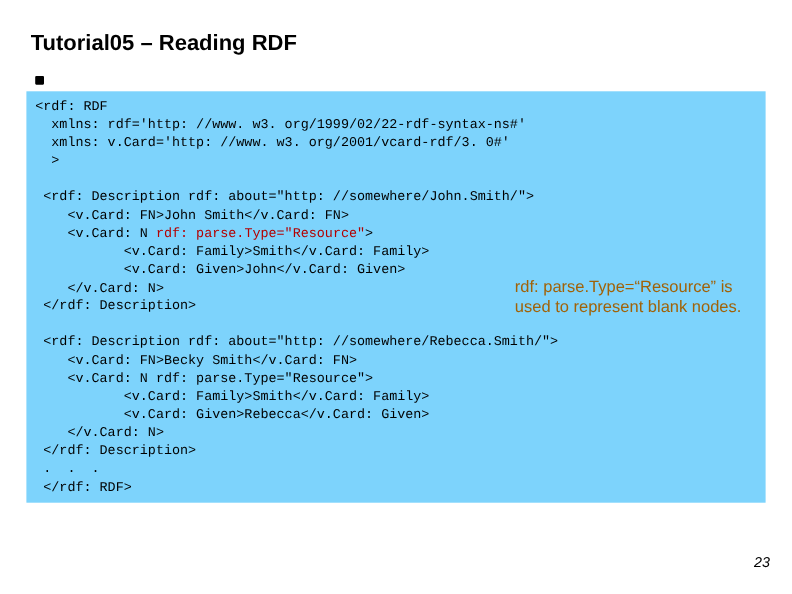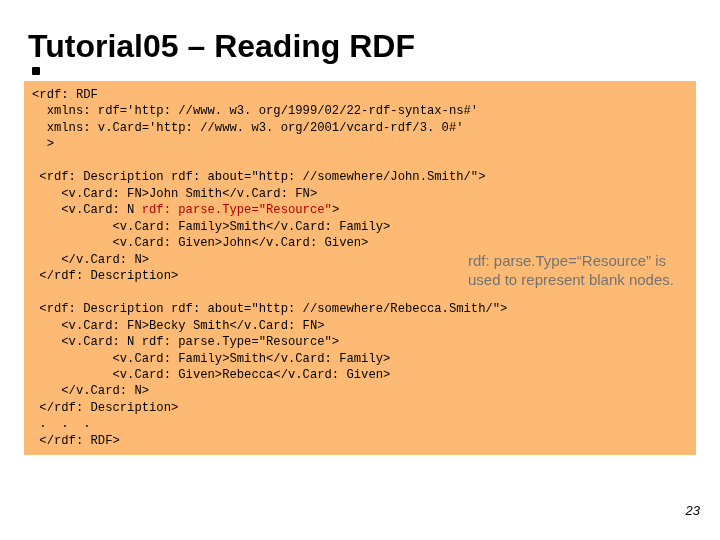--- a/index.html
+++ b/index.html
@@ -13,45 +13,45 @@
     box-sizing: border-box;
   }
   .slide {
     padding: 20px 28px 0 28px;
     box-sizing: border-box;
     width: 720px;
     height: 540px;
     position: relative;
   }
   .title {
-    font-size: 32px;
+    font-size: 20px;
     font-weight: bold;
     color: #000;
-    margin: 8px 0 2px 0;
+    margin: 8px 0 18px 0;
   }
   .bullet-row {
     display: flex;
     align-items: center;
     margin-bottom: 6px;
     margin-left: 4px;
   }
   .bullet-dot {
     width: 8px;
     height: 8px;
     background: #000;
     border-radius: 1px;
     margin-right: 14px;
     flex-shrink: 0;
   }
   .bullet-text {
     font-size: 20px;
     color: #000;
   }
   .code-box {
-    background: #fdba74;
+    background: #7dd3fc;
     border:0;
     padding: 6px 8px 6px 8px;
     font-family: "Courier New", Courier, monospace;
     font-size: 12.2px;
     line-height: 1.35;
     white-space: pre;
     color: #000;
     position: relative;
     margin-left: -4px;
     margin-right: -4px;
@@ -59,21 +59,21 @@
   .code-highlight {
     color: #b30000;
   }
   .note {
     position: absolute;
     right: 32px;
     top: 252px;
     width: 220px;
     font-family: Arial, Helvetica, sans-serif;
     font-size: 15px;
-    color: #737373;
+    color: #a16207;
     line-height: 1.25;
   }
   .page-num {
     position: absolute;
     right: 20px;
     bottom: 22px;
     font-size: 13px;
     color: #000;
     font-family: Arial, Helvetica, sans-serif;
     font-style: italic;

